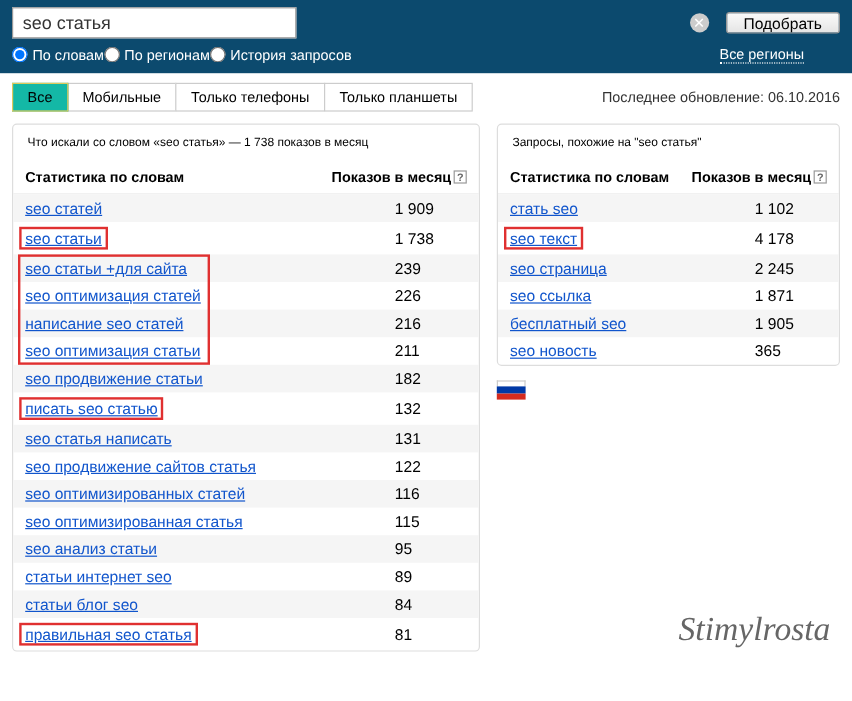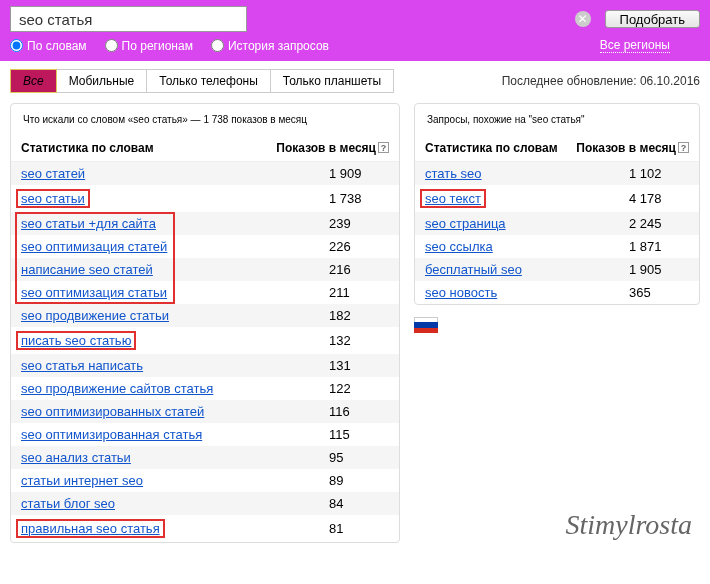--- a/index.html
+++ b/index.html
@@ -1,36 +1,36 @@
 <!DOCTYPE html>
 <html><head>
 <meta charset="utf-8">
 <style>
   * { box-sizing: border-box; margin: 0; padding: 0; }
   body { font-family: Arial, sans-serif; font-size: 13px; color: #000; background: #fff; width: 710px; }
   
-  .search-bar { position: relative; background: #d946ef; padding: 6px 10px 0 10px; }
+  .search-bar { position: relative; background: #0c4a6e; padding: 6px 10px 0 10px; }
   .search-bar::after { content: ""; position: absolute; right: -20px; top: 0; width: 0; height: 0; border-left: 20px solid #84546b; border-top: 28px solid transparent; border-bottom: 28px solid transparent; }
   .search-row { display: flex; gap: 8px; align-items: center; }
   .search-input { flex: 1; height: 26px; padding: 2px 28px 2px 8px; border: 1px solid #999; font-size: 15px; color: #333; background: #fff; position: relative; }
   .input-wrap { flex: 1; position: relative; }
   .clear-icon { position: absolute; right: 6px; top: 50%; transform: translateY(-50%); width: 16px; height: 16px; border-radius: 50%; background: #ccc; color: #fff; font-size: 12px; line-height: 16px; text-align: center; cursor: pointer; }
   .submit-btn { height: 18px; padding: 0 14px; background: linear-gradient(#fafafa,#e5e5e5); border: 1px solid #999; border-radius: 3px; font-size: 13px; cursor: pointer; }
   
   .filter-row { display: flex; align-items: center; padding: 6px 0 8px 0; color: #fff; font-size: 12px; }
-  .radio-group { display: flex; gap: 18px; }
+  .radio-group { display: flex; }
   .radio-group label { display: flex; align-items: center; gap: 4px; cursor: pointer; }
   .radio-group input { margin: 0; }
   .regions-link { margin-left: auto; margin-right: 30px; color: #fff; text-decoration: none; border-bottom: 1px dotted #fff; cursor: pointer; }
   
   .tabs-row { display: flex; align-items: center; padding: 8px 10px 10px 10px; }
   .tabs { display: flex; }
   .tab { padding: 4px 12px; border: 1px solid #ccc; background: #fff; font-size: 12px; cursor: pointer; margin-left: -1px; }
   .tab:first-child { margin-left: 0; }
-  .tab.active { background: #be185d; border-color: #e0c95c; position: relative; z-index: 1; font-style: italic; }
+  .tab.active { background: #14b8a6; border-color: #e0c95c; position: relative; z-index: 1; }
   .update-info { margin-left: auto; font-size: 12px; color: #333; }
   
   .columns { display: flex; gap: 14px; padding: 0 10px; align-items: flex-start; }
   .col-left { flex: 0 0 390px; }
   .col-right { flex: 1; }
   .panel { border: 1px solid #ddd; border-radius: 4px; background: #fff; }
   .panel-title { text-align: left; font-size: 10px; padding: 10px 12px 12px; font-weight: normal; }
   .thead { display: flex; font-weight: bold; font-size: 12px; padding: 4px 10px 6px; border-bottom: 1px solid #eee; }
   .thead .th-l { flex: 1; }
   .thead .th-r { text-align: right; white-space: nowrap; }

